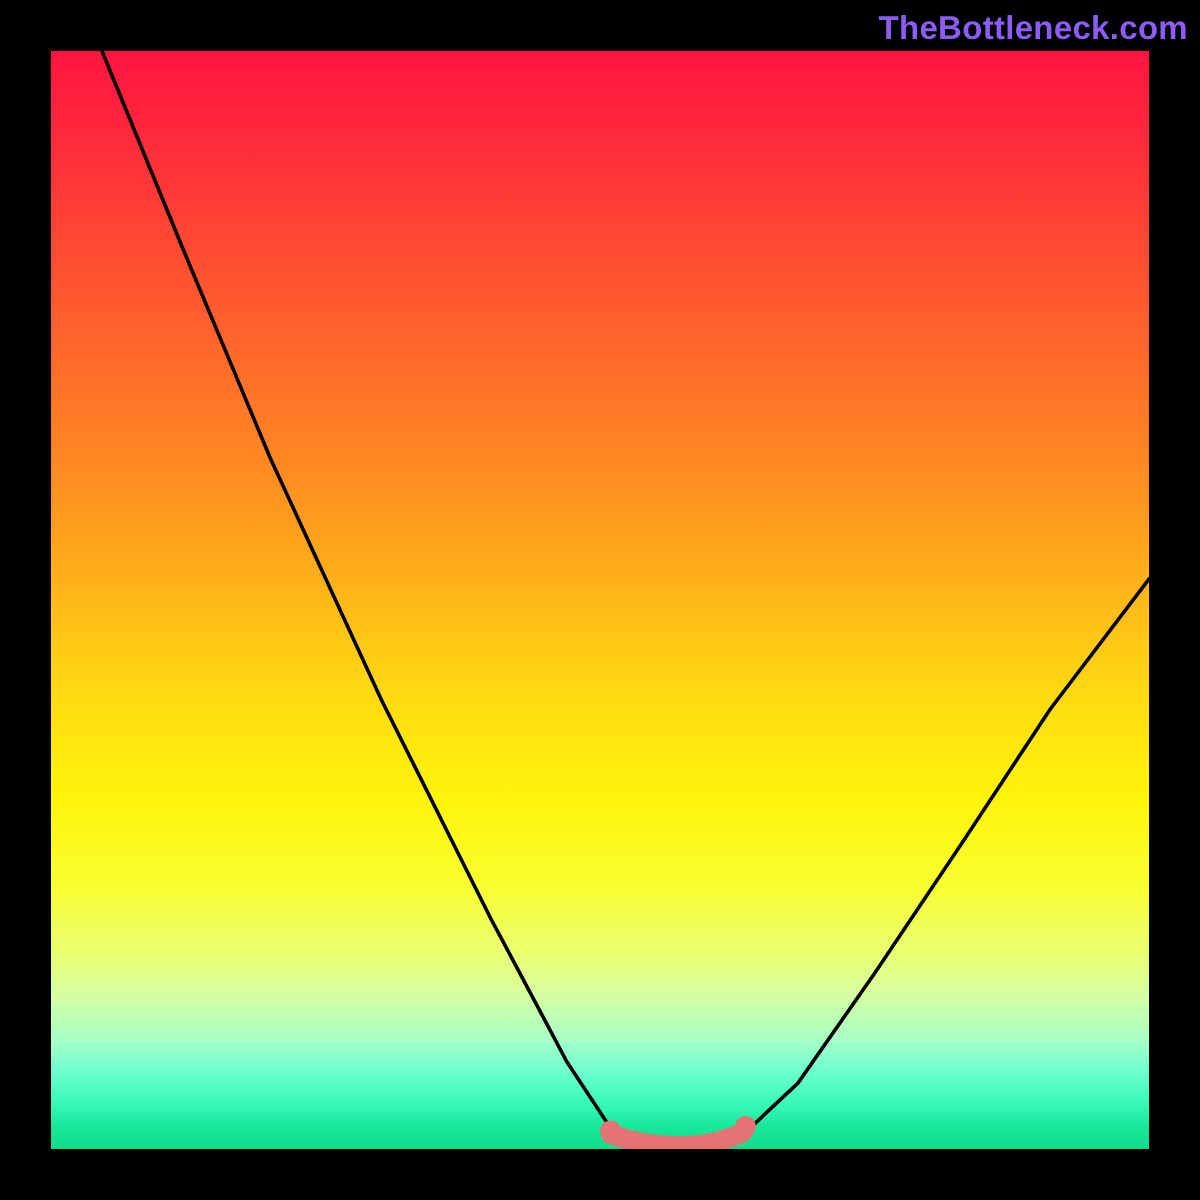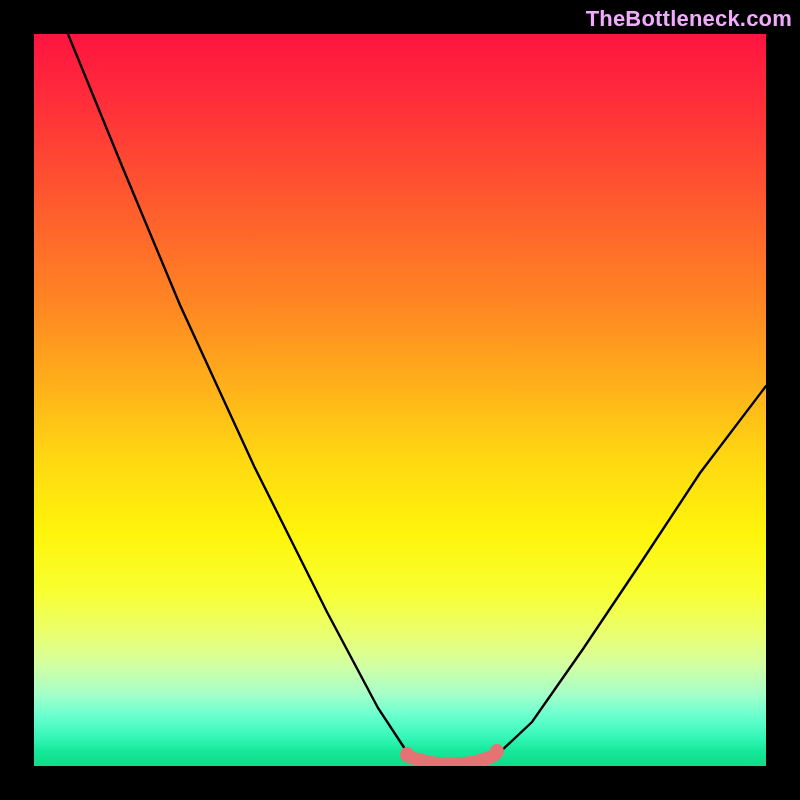--- a/index.html
+++ b/index.html
@@ -49,21 +49,21 @@
     left: 0;
     top: 0;
     width: 732px;
     height: 732px;
     display: block;
   }
   .watermark {
     position: absolute;
     top: 6px;
     right: 8px;
-    color: #f0abfc;
+    color: #8b5cf6;
     font-size: 22px;
     font-weight: 600;
     letter-spacing: 0.2px;
   }
 </style>
 </head>
 <body>
 
 <div class="frame">
   <div class="plot-area">

